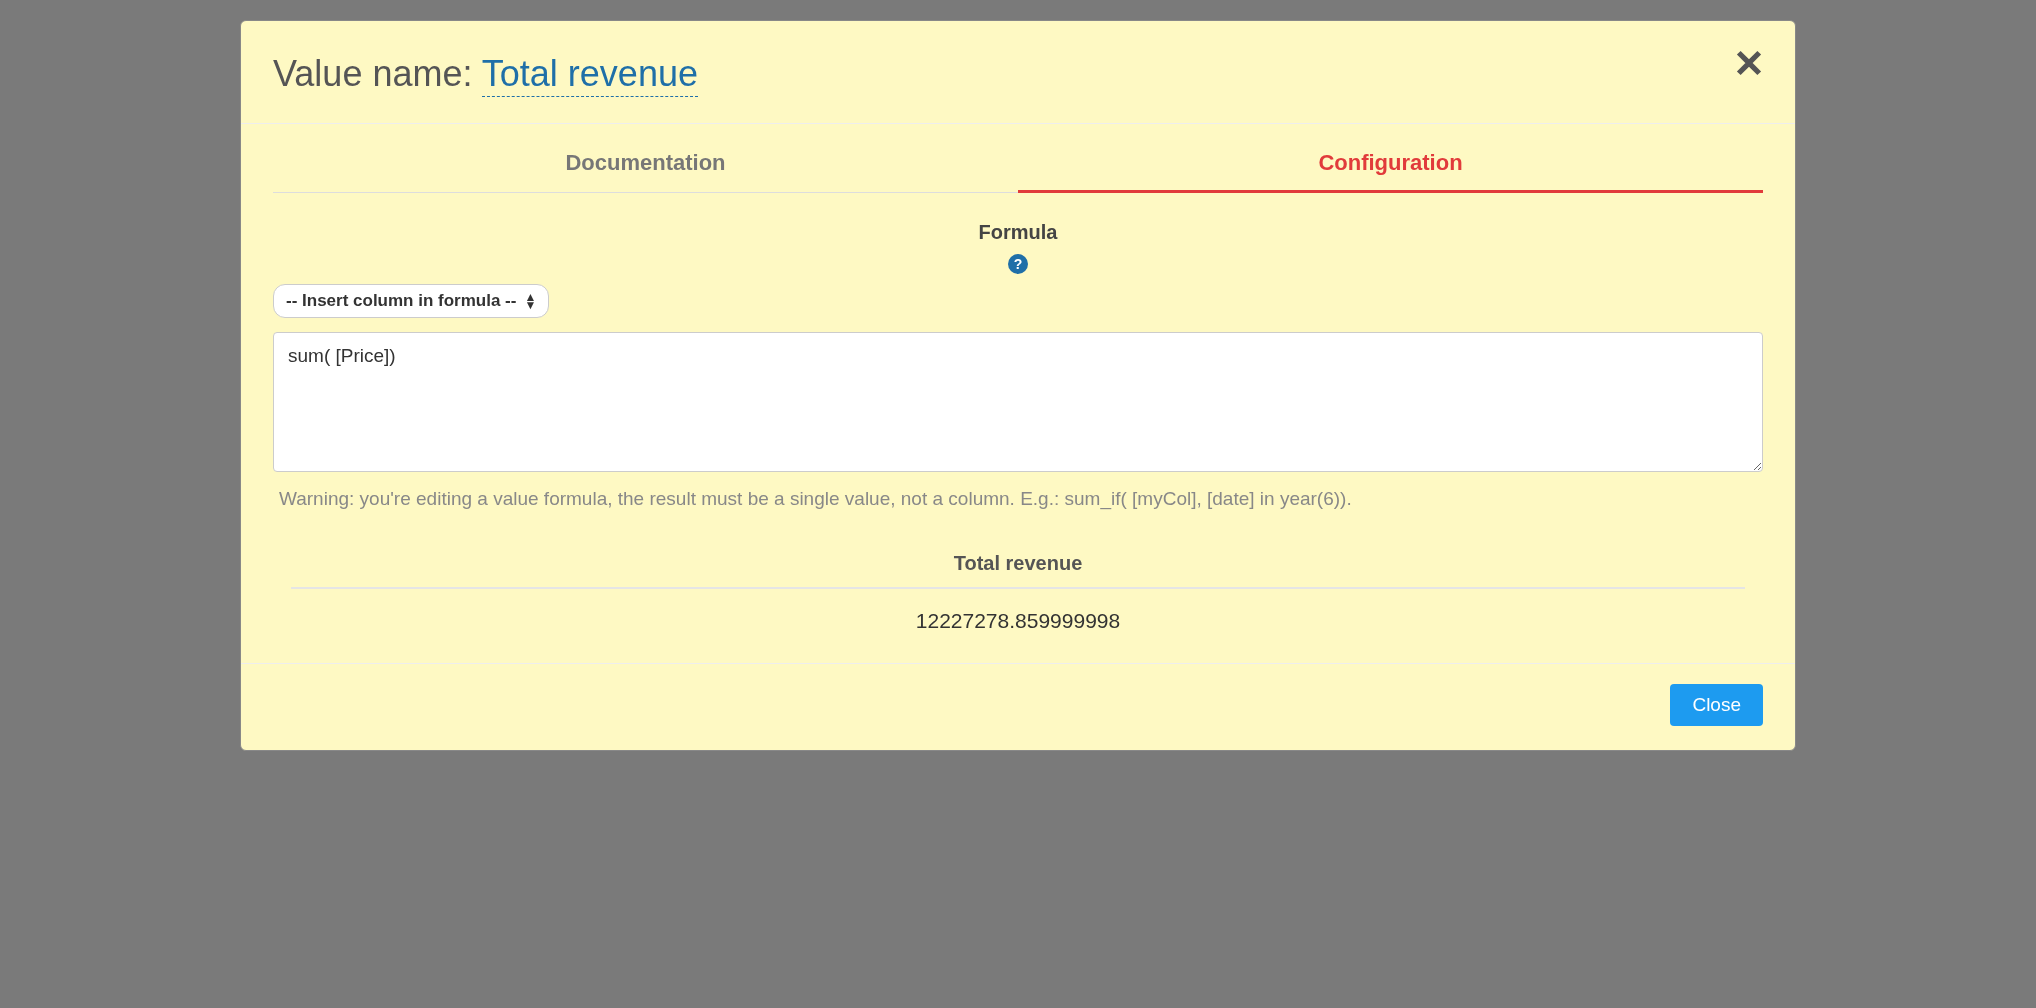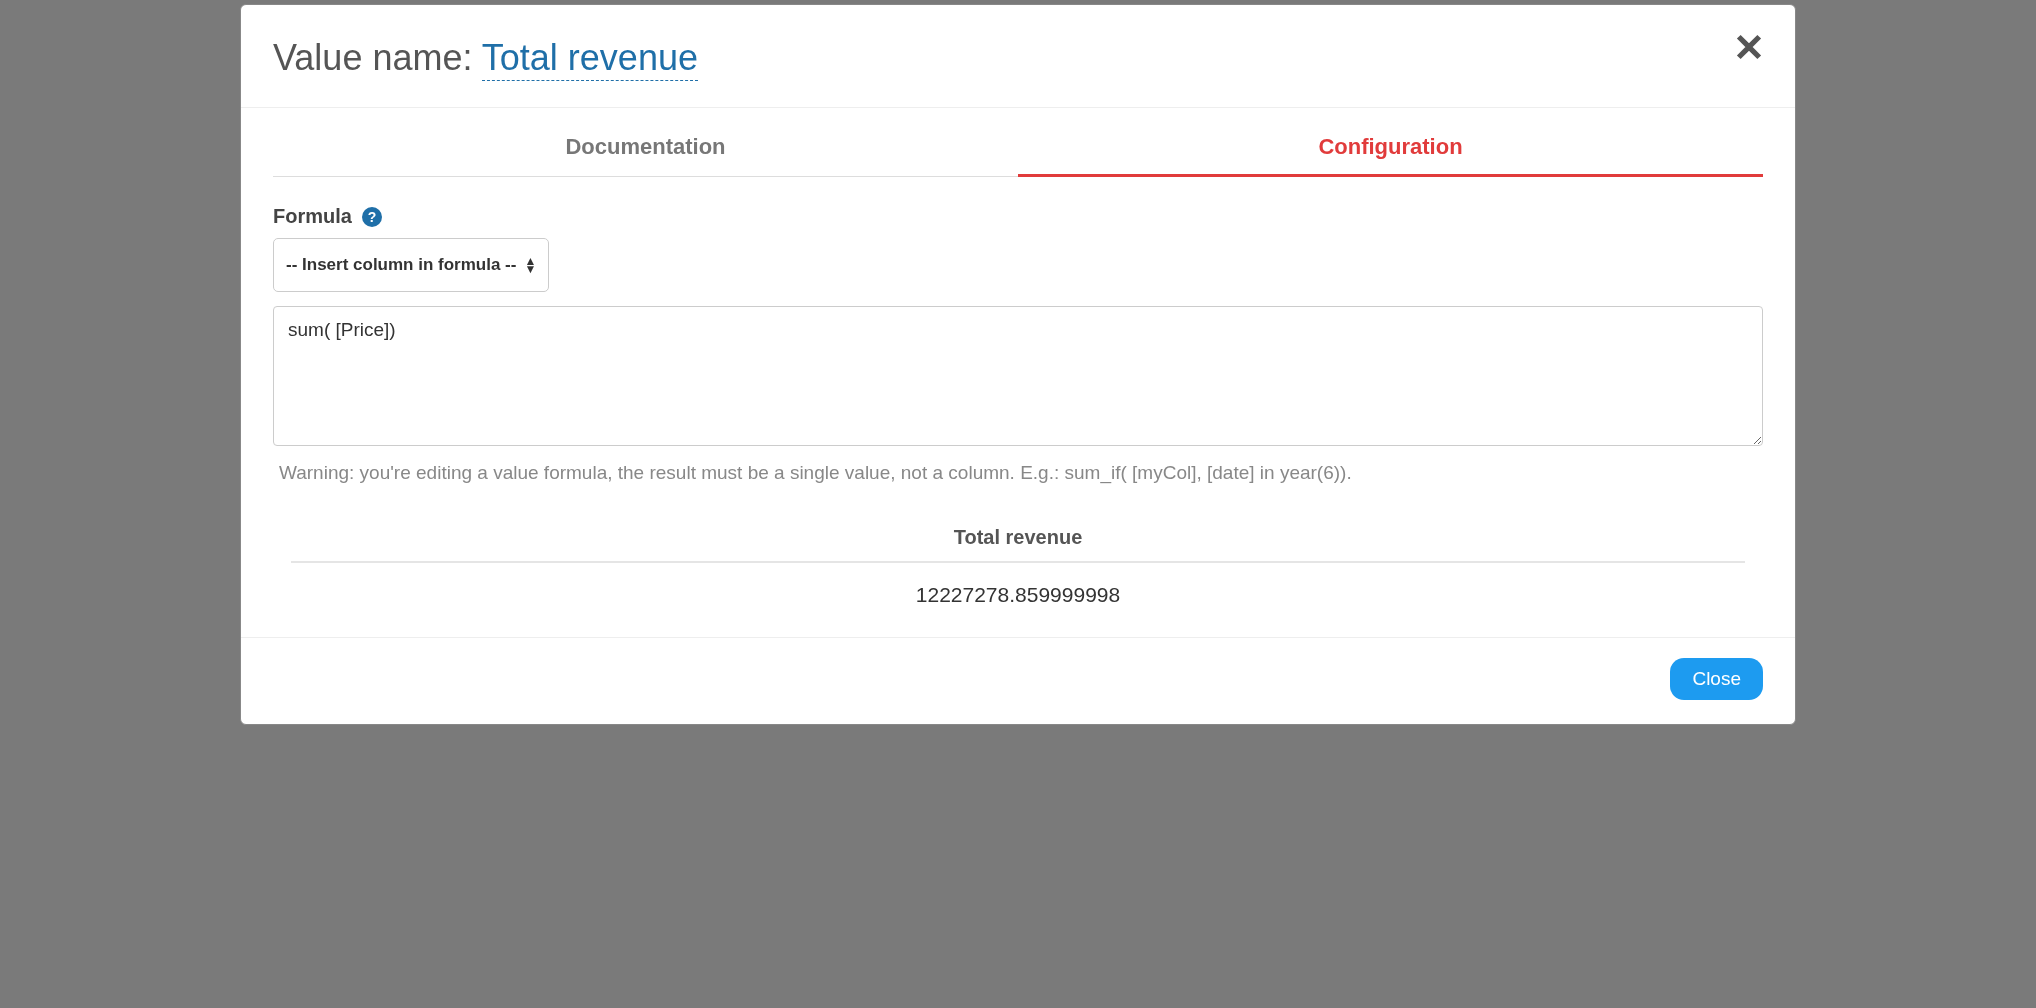--- a/index.html
+++ b/index.html
@@ -9,26 +9,26 @@
     }
     
     body {
       font-family: -apple-system, BlinkMacSystemFont, "Segoe UI", Helvetica, Arial, sans-serif;
       background: #7a7a7a;
       padding: 4px;
       min-height: 100vh;
     }
     
     .modal {
-      background: #ffffff;
+      background: #fef9c3;
       border-radius: 6px;
       border: 1px solid #888;
       width: 100%;
       max-width: 1556px;
-      margin: 0 auto;
+      margin: 16px auto;
       overflow: hidden;
     }
     
     .modal-header {
       padding: 32px 32px 28px 32px;
       position: relative;
       border-bottom: 1px solid #eee;
     }
     
     .modal-title {
@@ -90,42 +90,43 @@
     }
     
     .section-label {
       font-size: 20px;
       font-weight: 600;
       color: #444;
       display: flex;
       align-items: center;
       gap: 10px;
       margin-bottom: 10px;
+      flex-direction: column;
     }
     
     .help-icon {
       display: inline-flex;
       align-items: center;
       justify-content: center;
       width: 20px;
       height: 20px;
       background: #1f6fa8;
       color: #fff;
       border-radius: 50%;
       font-size: 14px;
       font-weight: 700;
       cursor: pointer;
     }
     
     .dropdown {
       display: inline-flex;
       align-items: center;
       border: 1px solid #ccc;
-      border-radius: 5px;
-      padding: 16px 12px;
+      border-radius: 12px;
+      padding: 6px 12px;
       font-size: 17px;
       font-weight: 600;
       color: #333;
       background: #fff;
       cursor: pointer;
       gap: 8px;
       margin-bottom: 14px;
     }
     
     .dropdown-arrows {
@@ -180,21 +181,21 @@
       border-top: 1px solid #eee;
       padding: 20px 32px 24px 32px;
       display: flex;
       justify-content: flex-end;
     }
     
     .btn-close {
       background: #1d9bf0;
       color: #fff;
       border: none;
-      border-radius: 14px;
+      border-radius: 4px;
       padding: 10px 22px;
       font-size: 19px;
       cursor: pointer;
     }
   </style>
 </head>
 <body>
 
 <div class="modal">
 

